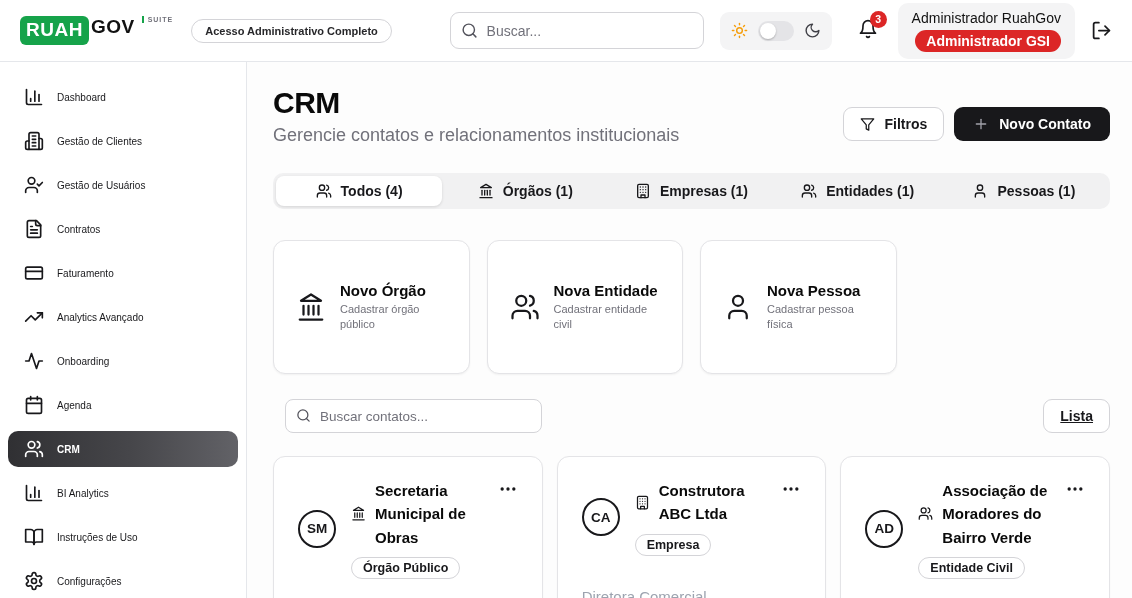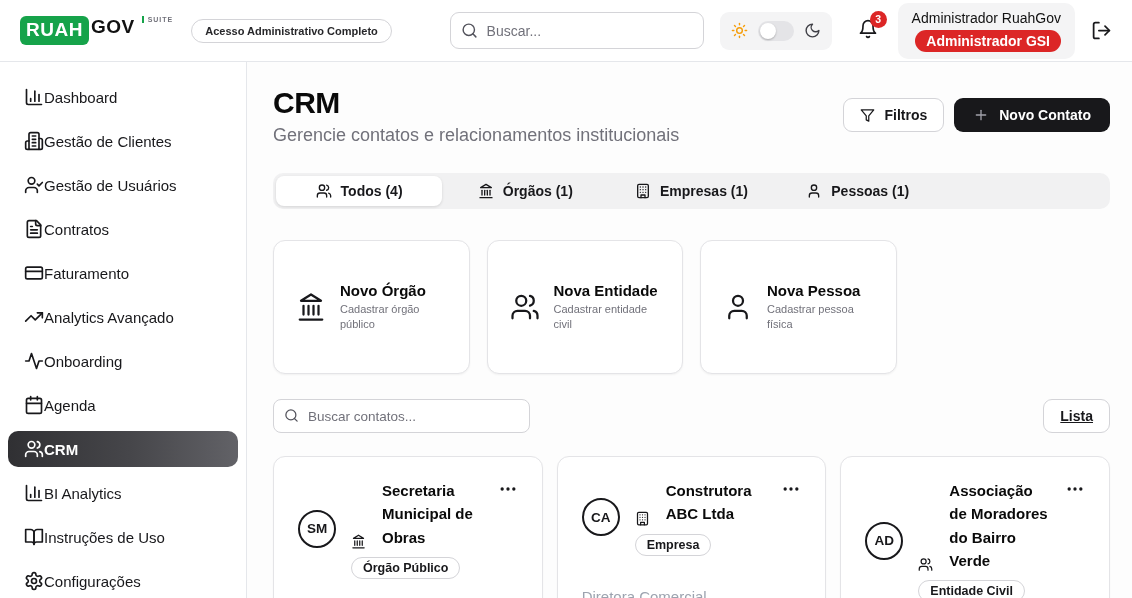--- a/index.html
+++ b/index.html
@@ -41,34 +41,34 @@
   .user-box { margin-left:20px; background:#f4f4f5; border-radius:10px; padding:7px 14px;
     display:flex; flex-direction:column; align-items:flex-end; gap:4px; cursor:pointer; }
   .user-name { font-size:14px; font-weight:400; color:#111; }
   .user-role { background:var(--danger,#dc2626); color:#fff; font-size:14px; font-weight:700;
     padding:3px 11px; border-radius:999px; }
   .logout { margin-left:16px; width:21px; height:21px; color:#18181b; cursor:pointer; }
 
   
   .sidebar { position:fixed; top:62px; left:0; bottom:0; width:247px; background:#fff;
     border-right:1px solid #e5e7eb; padding:17px 8px; display:flex; flex-direction:column; gap:8px; }
-  .side-item { display:flex; align-items:center; padding:8px 16px; border-radius:10px;
-    font-size:15px; font-weight:500; color:#18181b; cursor:pointer; }
+  .side-item { display:flex; align-items:center; gap:13px; padding:8px 16px; border-radius:10px;
+    font-size:10px; font-weight:500; color:#18181b; cursor:pointer; }
   .side-item .ico { width:20px; height:20px; color:#18181b; }
   .side-item.active { background:linear-gradient(90deg,#303033 0%,#47474b 55%,#626267 100%);
     color:#fff; font-weight:700; }
   .side-item.active .ico { color:#fff; }
 
   
   .main { position:fixed; top:62px; left:247px; width:885px; bottom:0; background:#fdfdfd;
     padding:24px 22px 0 26px; overflow:hidden; }
   .title-row { display:flex; align-items:flex-start; }
   .page-title { font-size:30px; font-weight:800; letter-spacing:-.5px; color:#0a0a0a; }
   .page-sub { font-size:18px; color:#71717a; margin-top:5px; }
-  .title-actions { margin-left:auto; display:flex; gap:10px; margin-top:12px; }
+  .title-actions { margin-left:auto; display:flex; gap:10px; margin-top:21px; }
   .btn-outline { display:flex; align-items:center; gap:9px; background:#fff; border:1px solid #d4d4d8;
     border-radius:9px; padding:8px 16px; font-size:14px; font-weight:600; color:#18181b; cursor:pointer;
     font-family:"Liberation Sans",sans-serif; }
   .btn-outline .ico { width:15px; height:15px; }
   .btn-dark { display:flex; align-items:center; gap:10px; background:var(--dark,#18181b); border:none;
     border-radius:9px; padding:8px 19px; font-size:14px; font-weight:700; color:#fff; cursor:pointer;
     font-family:"Liberation Sans",sans-serif; }
   .btn-dark .ico { width:16px; height:16px; color:#a1a1aa; }
 
   .tabs { margin-top:27px; background:#f1f1f2; border-radius:10px; padding:3px;
@@ -81,36 +81,36 @@
   .quick-grid { margin-top:31px; display:grid; grid-template-columns:repeat(4,1fr); gap:17px; }
   .quick-card { background:#fff; border:1px solid #e4e4e7; border-radius:12px; height:134px;
     box-shadow:0 1px 2px rgba(0,0,0,.05); display:flex; align-items:center; gap:14px;
     padding:0 4px 0 22px; cursor:pointer; }
   .quick-card .ico { width:30px; height:30px; color:#18181b; }
   .quick-card .ico svg { stroke-width:1.8; }
   .qc-title { font-size:15px; font-weight:700; color:#0a0a0a; }
   .qc-sub { font-size:11px; color:#71717a; margin-top:3px; line-height:1.35; max-width:112px; }
 
   .list-toolbar { margin-top:25px; display:flex; align-items:center; }
-  .contact-search { position:relative; width:236px; }
+  .contact-search { position:relative; width:236px;margin-left:12px; }
   .contact-search input { width:257px; height:34px; border:1px solid #d4d4d8; border-radius:8px;
     padding:0 12px 0 34px; font-size:13.5px; outline:none; background:#fff; color:#18181b;
     font-family:"Liberation Sans",sans-serif; }
   .contact-search input::placeholder { color:#71717a; }
   .contact-search .search-ico { left:11px; top:9px; width:15px; height:15px; }
   .btn-lista { margin-left:auto;text-decoration:underline; }
 
   .contacts-grid { margin-top:23px; display:grid; grid-template-columns:repeat(3,1fr); gap:14px; }
   .contact-card { background:#fff; border:1px solid #e4e4e7; border-radius:12px;
     box-shadow:0 1px 2px rgba(0,0,0,.04); padding:22px 24px 26px; min-height:210px; }
   .contact-head { display:flex; align-items:center; gap:15px; }
   .avatar { width:38px; height:38px; border:2px solid #18181b; border-radius:50%; flex:none;
     display:flex; align-items:center; justify-content:center; font-size:13.5px; font-weight:700; }
   .contact-main { display:flex; flex-direction:column; }
-  .name-row { display:flex; align-items:flex-end; gap:16px; }
+  .name-row { display:flex; align-items:center; gap:9px; }
   .name-row .ico { width:15px; height:15px; color:#18181b; }
   .contact-name { font-size:15px; font-weight:700; line-height:1.55; max-width:118px; color:#0a0a0a; }
   .contact-badge { align-self:flex-start; margin-top:8px; border:1px solid #d4d4d8; border-radius:999px;
     padding:3px 11px; font-size:12.5px; font-weight:600; color:#18181b; background:#fff; }
   .more-btn { margin-left:auto; align-self:flex-start; width:20px; height:20px; color:#18181b;
     background:none; border:none; cursor:pointer; padding:0; }
   .contact-role { margin-top:32px; font-size:15px; font-weight:500; color:#9ca3af; }
 </style>
 </head>
 <body>
@@ -371,20 +371,31 @@
             <path d="M12 6h.01"></path>
             <path d="M12 10h.01"></path>
             <path d="M12 14h.01"></path>
             <path d="M16 10h.01"></path>
             <path d="M16 14h.01"></path>
             <path d="M8 10h.01"></path>
             <path d="M8 14h.01"></path>
           </svg>
         </span>
     <span>Empresas (1)</span>
+  </div>
+      <div class="tab">
+    <span class="ico">
+          <svg viewBox="0 0 24 24" fill="none" stroke="currentColor" stroke-width="2" stroke-linecap="round" stroke-linejoin="round">
+            <path d="M16 21v-2a4 4 0 0 0-4-4H6a4 4 0 0 0-4 4v2"></path>
+            <circle cx="9" cy="7" r="4"></circle>
+            <path d="M22 21v-2a4 4 0 0 0-3-3.87"></path>
+            <path d="M16 3.13a4 4 0 0 1 0 7.75"></path>
+          </svg>
+        </span>
+    <span>Entidades (1)</span>
   </div>
       <div class="tab">
     <span class="ico">
           <svg viewBox="0 0 24 24" fill="none" stroke="currentColor" stroke-width="2" stroke-linecap="round" stroke-linejoin="round">
             <path d="M19 21v-2a4 4 0 0 0-4-4H9a4 4 0 0 0-4 4v2"></path>
             <circle cx="12" cy="7" r="4"></circle>
           </svg>
         </span>
     <span>Pessoas (1)</span>
   </div>

